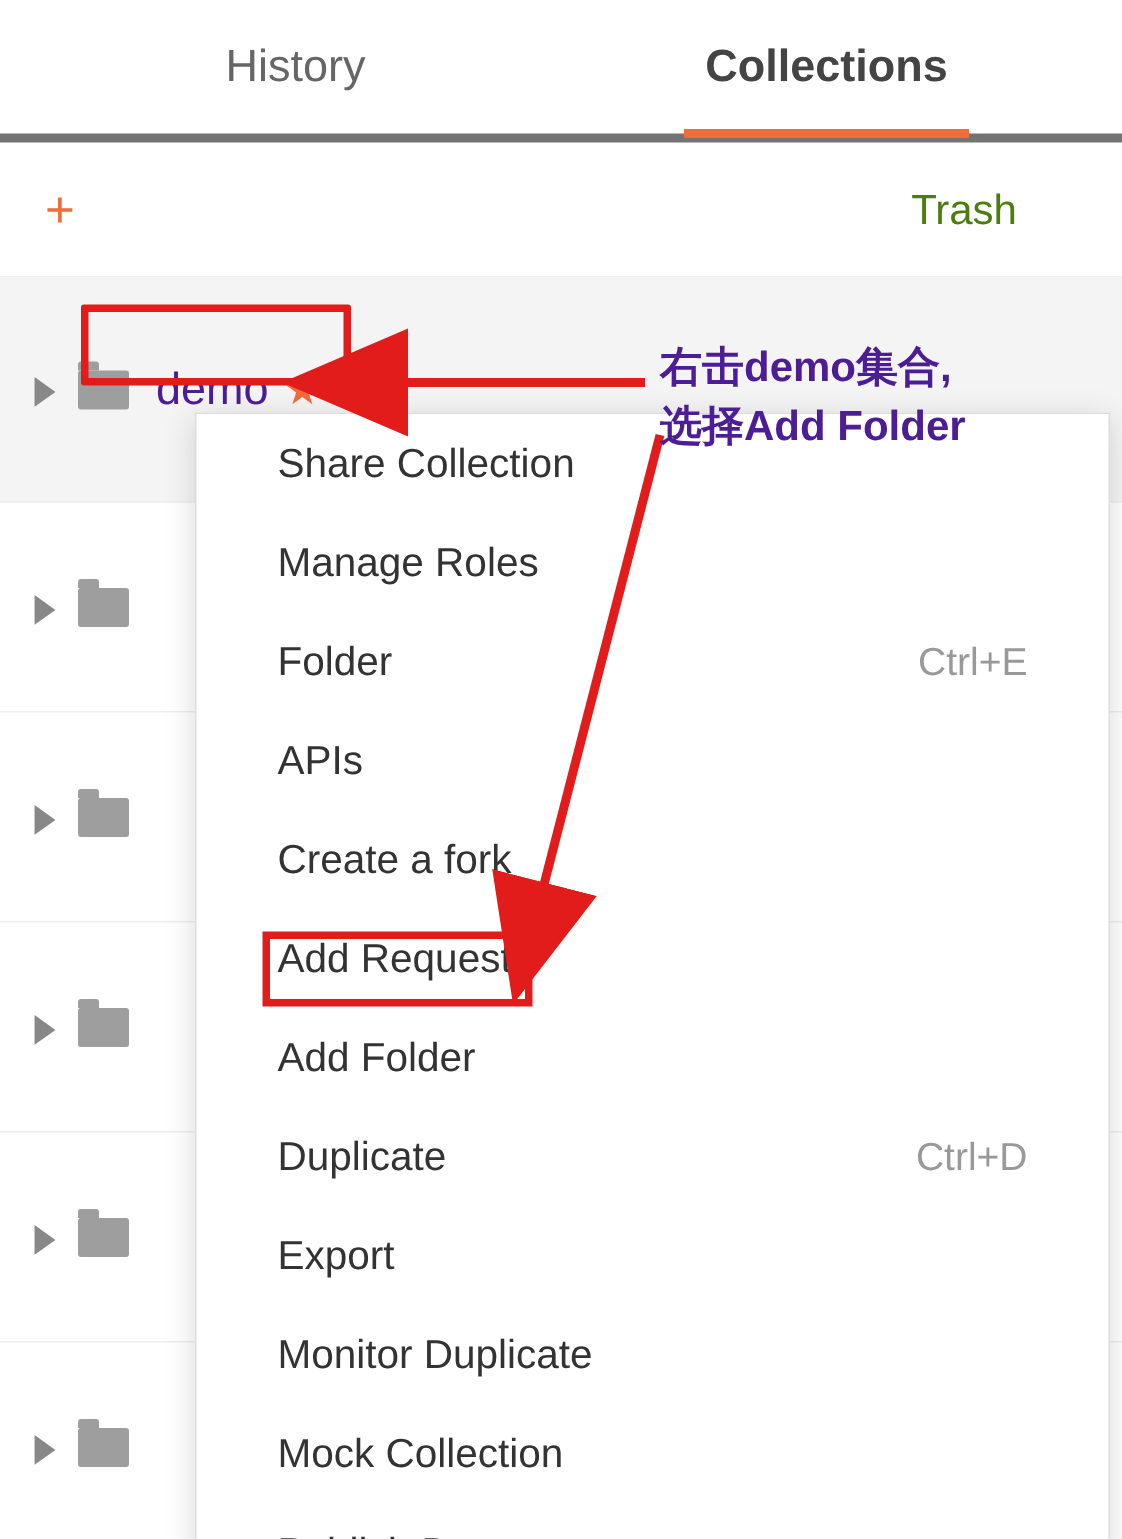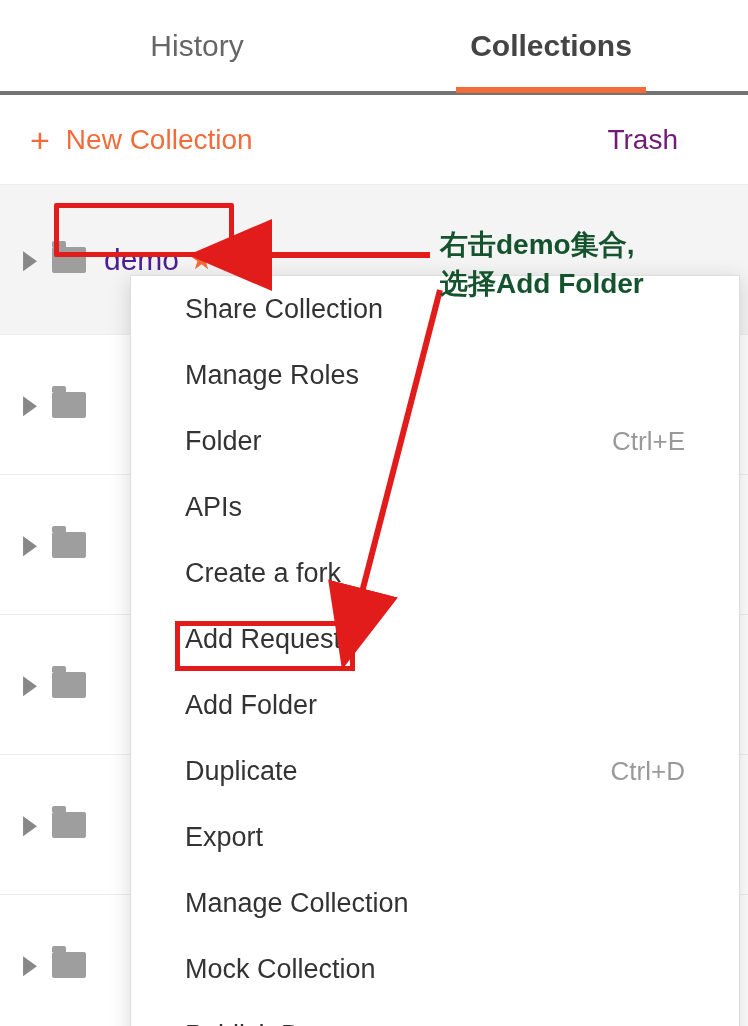--- a/index.html
+++ b/index.html
@@ -1,61 +1,60 @@
 <!DOCTYPE html>
 <html><head>
 <meta charset="utf-8">
 <style>
   * { box-sizing: border-box; margin: 0; padding: 0; }
   html, body { width: 748px; height: 1026px; font-family: Arial, "Helvetica Neue", sans-serif; background: #fff; color: #555; overflow: hidden; position: relative; }
   
-  .tabs { display: flex; align-items: center; height: 95px; padding: 0 20px; border-bottom: 4px solid #737373; }
+  .tabs { display: flex; align-items: center; height: 95px; padding: 0 20px; border-bottom: 6px solid #737373; }
   .tab { flex: 1; text-align: center; font-size: 30px; color: #666; cursor: pointer; position: relative; height: 95px; line-height: 95px; }
   .tab.active { color: #444; font-weight: 700; }
   .tab.active::after { content: ""; position: absolute; left: 50%; transform: translateX(-50%); bottom: 0; width: 190px; height: 6px; background: #f26b3a; }
   
   .newrow { display: flex; align-items: center; height: 90px; padding: 0 30px; border-bottom: 1px solid #eee; }
   .new-btn { display: flex; align-items: center; gap: 16px; color: #f26b3a; font-size: 28px; cursor: pointer; flex: 1; }
   .plus { font-size: 34px; font-weight: 300; line-height: 1; }
-  .trash { font-size: 28px; color: #701a75; cursor: pointer; padding-right: 40px; }
+  .trash { font-size: 28px; color: #4d7c0f; cursor: pointer; padding-right: 40px; }
   
   .list { position: relative; }
   .row { display: flex; align-items: center; height: 140px; padding: 0 20px; border-bottom: 1px solid #eee; }
   .row.first { background: #f4f4f4; height: 150px; }
   .caret { color: #888; font-size: 26px; margin-right: 12px; display:inline-block; transform: scaleX(0.7); }
   .folder { width: 34px; height: 26px; background: #9e9e9e; display: inline-block; margin-right: 18px; position: relative; border-radius: 2px; }
   .folder::before { content: ""; position: absolute; top: -6px; left: 0; width: 14px; height: 6px; background: #9e9e9e; border-radius: 2px 2px 0 0; }
   .coll-name { font-size: 30px; color: #4c1d95; }
   .fav { color: #f26b3a; font-size: 28px; margin-left: 10px; }
   .sub { font-size: 22px; color: #888; margin-left: 6px; }
   
   .demo-box { position: absolute; left: 54px; top: 18px; width: 180px; height: 54px; border: 5px solid #e21b1b; border-radius: 2px; pointer-events: none; }
   
   .ctx { position: absolute; left: 130px; top: 275px; width: 610px; background: #fff; box-shadow: 0 4px 20px rgba(0,0,0,0.15); border: 1px solid #ddd; z-index: 50; }
   .ctx-item { display: flex; align-items: center; justify-content: space-between; height: 66px; padding: 0 54px 0 54px; font-size: 27px; color: #333; cursor: pointer; }
   .ctx-item .shortcut { color: #999; font-size: 26px; margin-left: 32px; }
   .ctx-highlight { position: absolute; left: 175px; top: 621px; width: 180px; height: 50px; border: 5px solid #e21b1b; z-index: 60; pointer-events: none; }
   
-  .annot { position: absolute; left: 440px; top: 225px; color: #14532d; font-size: 28px; font-weight: 700; line-height: 1.4; z-index: 70; font-family: "Microsoft YaHei", sans-serif; }
+  .annot { position: absolute; left: 440px; top: 225px; color: #4c1d95; font-size: 28px; font-weight: 700; line-height: 1.4; z-index: 70; font-family: "Microsoft YaHei", sans-serif; }
   svg.arrow { position: absolute; left: 0; top: 0; width: 748px; height: 1026px; pointer-events: none; z-index: 65; }
   
   .wm { position: absolute; right: 14px; bottom: 10px; font-size: 18px; color: #888; background: rgba(255,255,255,0.6); padding: 2px 6px; font-family: "Microsoft YaHei", sans-serif; }
 </style>
 </head>
 <body>
 
 <div class="tabs">
   <div class="tab">History</div>
   <div class="tab active">Collections</div>
 </div>
 
 <div class="newrow">
   <div class="new-btn">
     <span class="plus">+</span>
-    <span>New Collection</span>
   </div>
   <div class="trash">Trash</div>
 </div>
 
 <div class="list">
 
   <div class="row first">
     <span class="caret">▶</span>
     <span class="folder"></span>
     <span class="coll-name">demo</span>
@@ -117,21 +116,21 @@
     </div>
   <div class="ctx-item">
       <span>Duplicate</span>
       <span class="shortcut">Ctrl+D</span>
     </div>
   <div class="ctx-item">
       <span>Export</span>
       <span class="shortcut"></span>
     </div>
   <div class="ctx-item">
-      <span>Manage Collection</span>
+      <span>Monitor Duplicate</span>
       <span class="shortcut"></span>
     </div>
   <div class="ctx-item">
       <span>Mock Collection</span>
       <span class="shortcut"></span>
     </div>
   <div class="ctx-item">
       <span>Publish Docs</span>
       <span class="shortcut"></span>
     </div>

